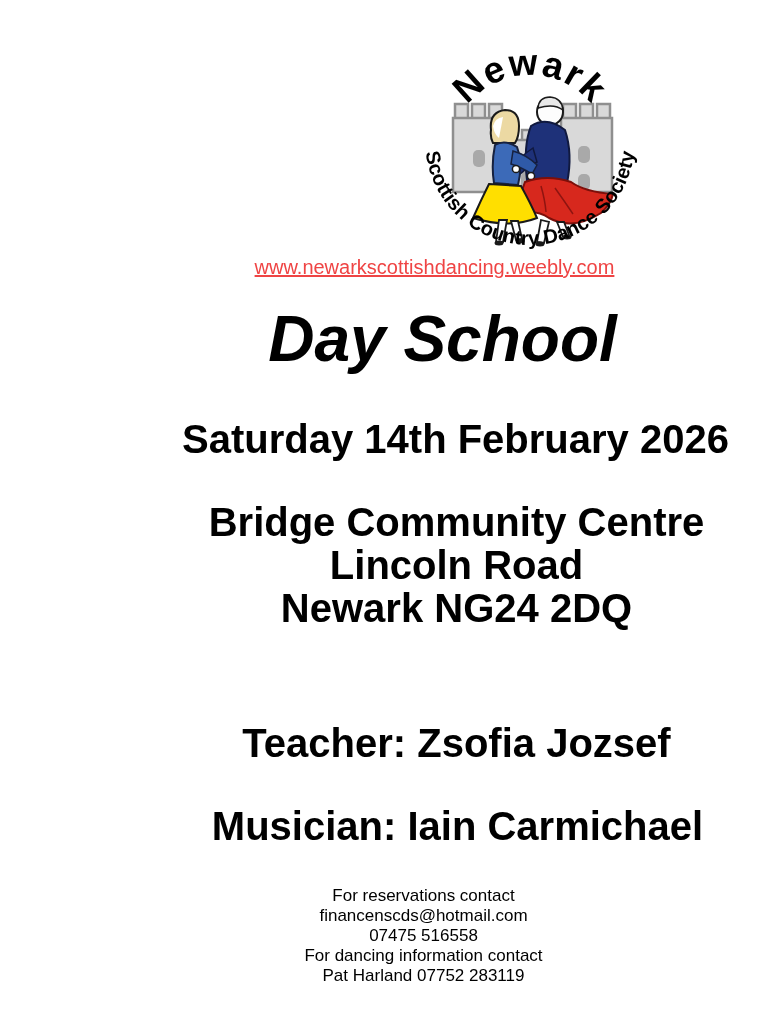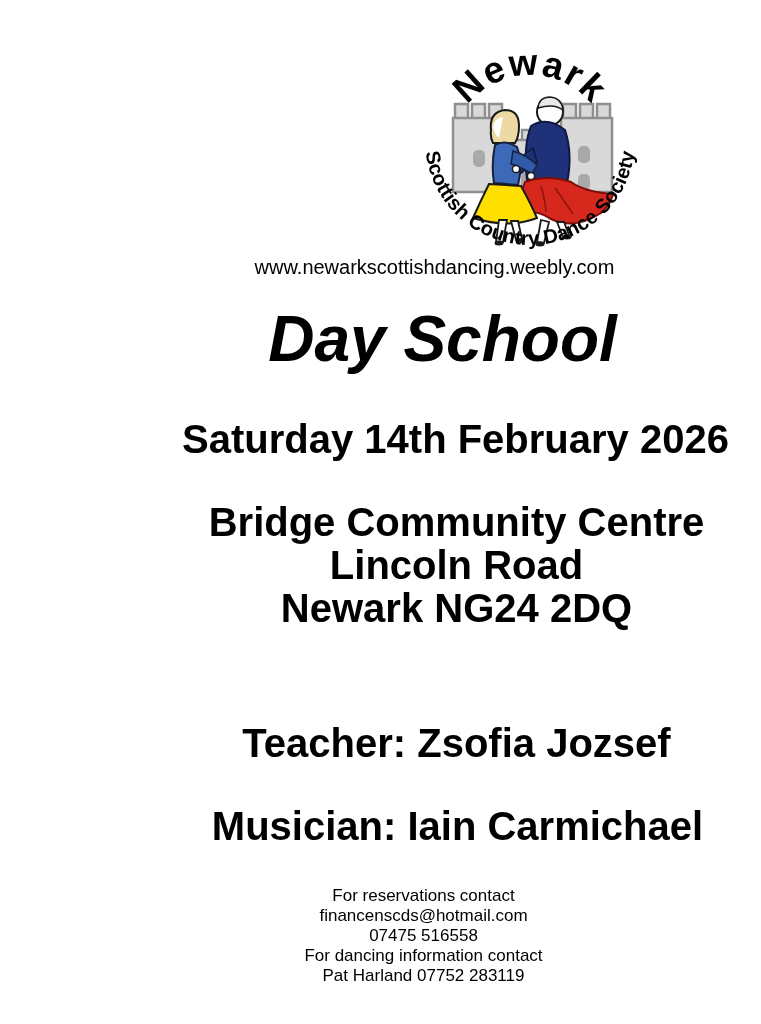--- a/index.html
+++ b/index.html
@@ -9,21 +9,21 @@
     background:#ffffff;
     overflow:hidden;
     font-family:"Liberation Sans", sans-serif;
     color:#000;
   }
   .abs { position:absolute; left:0; width:100%; text-align:center; }
 
   .logo-wrap { position:absolute; left:415px; top:42px; width:235px; height:213px; }
 
   .weblink-row { top:256px; transform:translateX(54px); font-size:20px; }
-  .weblink-row a { color:#000000; cursor:pointer; }
+  .weblink-row a { color:#ef4444; text-decoration:underline; cursor:pointer; }
 
   .title-row { top:303px; transform:translateX(62px); font-size:64px; font-weight:bold; font-style:italic; line-height:1.15; }
 
   .date-row { top:417px; transform:translateX(75px); font-size:40px; font-weight:bold; }
 
   .venue-block { top:501px; transform:translateX(76px); font-size:40px; font-weight:bold; line-height:43px; }
 
   .teacher-row { top:721px; transform:translateX(76px); font-size:40px; font-weight:bold; }
 
   .musician-row { top:804px; transform:translateX(77px); font-size:40px; font-weight:bold; }

